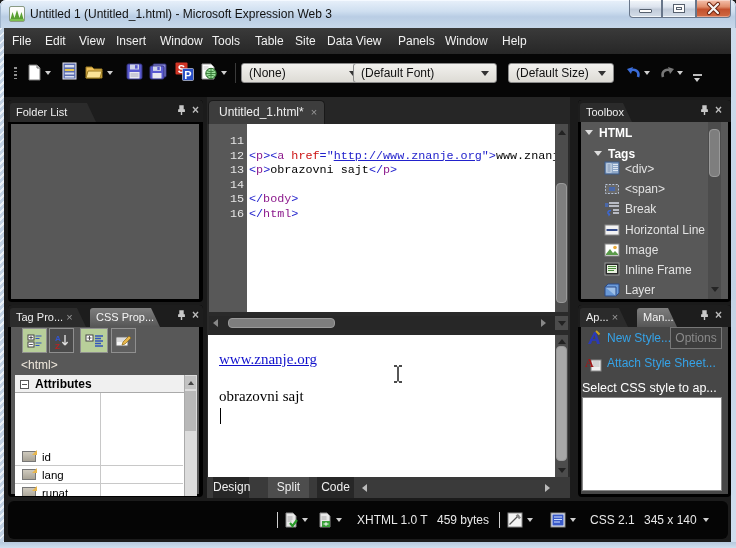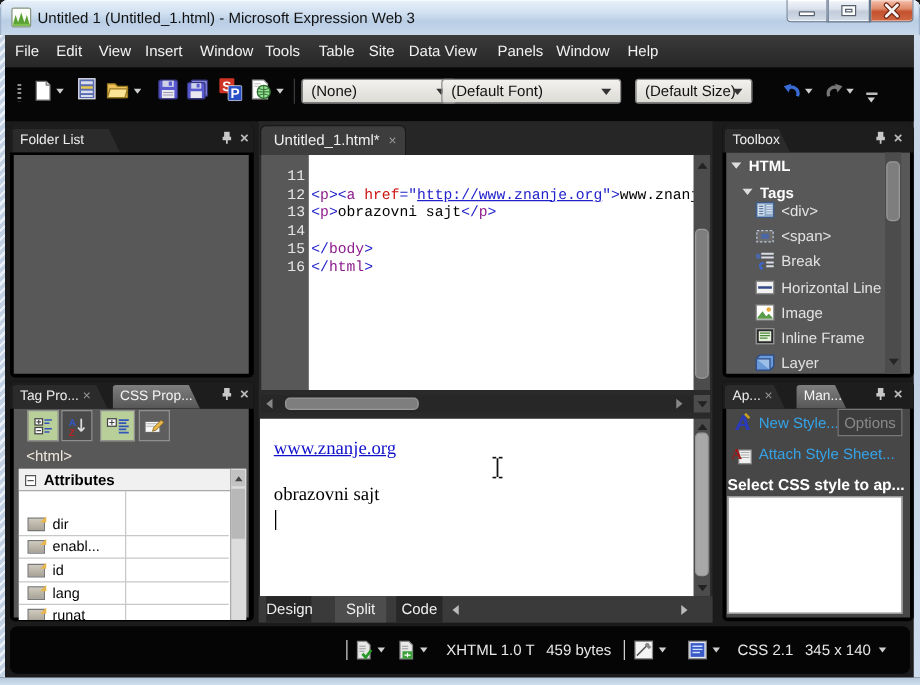--- a/index.html
+++ b/index.html
@@ -168,21 +168,21 @@
 <div class="abs dd" style="left:644px;top:71px"></div>
 <svg class="abs" style="left:659px;top:64px" width="17" height="16" viewBox="0 0 17 16">
     <path d="M4 13c-2-6 4-9 8-6" stroke="#777" stroke-width="2.6" fill="none"></path>
     <path d="M9 3l6 2-4 5z" fill="#777"></path>
   </svg>
 <div class="abs dd" style="left:677px;top:71px"></div>
 <div class="abs" style="left:693px;top:74px;width:9px;height:1.5px;background:#bbb"></div>
 <div class="abs dd" style="left:694px;top:78px"></div>
 <div class="abs combo" style="left:241px;width:124px">(None)<span class="cdd"></span></div>
 <div class="abs combo" style="left:353px;width:144px">(Default Font)<span class="cdd"></span></div>
-<div class="abs combo" style="left:508px;width:94px">(Default Size)<span class="cdd"></span></div>
+<div class="abs combo" style="left:508px;width:106px">(Default Size)<span class="cdd"></span></div>
 
 <div class="abs panel" style="left:8px;top:100px;width:195px;height:202px">
   <div class="ptabbar"></div>
   <div class="ptab" style="left:2px;width:86px">Folder List</div>
   <svg class="pin" style="left:168px" viewBox="0 0 11 11">
       <path d="M4 1h3v4h1.2v1.4H2.8V5H4zM5.5 6.4v3.6" stroke="#c8c8c8" stroke-width="1.4" fill="#c8c8c8"></path>
     </svg>
   <div class="px" style="left:184px">×</div>
   <div class="pcontent" style="left:3px;top:24px;width:188px;height:175px"></div>
 </div>
@@ -229,28 +229,20 @@
   </div>
 <div class="abs" style="left:21px;top:358px;font-size:12px;color:#efe8dc">&lt;html&gt;</div>
 
 <div class="abs" id="tp-grid" style="left:15px;top:375px;width:182px;height:121px;background:#fff;overflow:hidden">
   <div style="position:absolute;left:0;top:0;width:182px;height:18px;background:#f0f0f0;border-bottom:1px solid #aaa"></div>
   <svg style="position:absolute;left:5px;top:5px" width="9" height="9" viewBox="0 0 9 9">
       <rect x="0.5" y="0.5" width="8" height="8" fill="#fff" stroke="#555"></rect>
       <path d="M2 4.5h5" stroke="#555"></path>
     </svg>
   <div style="position:absolute;left:20px;top:2px;font-size:12px;font-weight:bold;color:#000">Attributes</div>
-  <div class="tprow" style="top:36px">
-      <span class="ticon"></span>
-      <span class="tname">dir</span>
-    </div>
-  <div class="tprow" style="top:54px">
-      <span class="ticon"></span>
-      <span class="tname">enabl...</span>
-    </div>
   <div class="tprow" style="top:73px">
       <span class="ticon"></span>
       <span class="tname">id</span>
     </div>
   <div class="tprow" style="top:91px">
       <span class="ticon"></span>
       <span class="tname">lang</span>
     </div>
   <div class="tprow" style="top:109px">
       <span class="ticon"></span>
@@ -389,21 +381,21 @@
     <path d="M10 1l3.5 3.5" stroke="#c8a020" stroke-width="2"></path>
   </svg>
 <div class="abs aslink" style="left:607px;top:331px">New Style...</div>
 <div class="abs" style="left:670px;top:327px;width:52px;height:22px;background:#3d3d3d;border:1px solid #777;color:#8a8a8a;font-size:12px;text-align:center;line-height:20px">Options</div>
 <svg class="abs" style="left:584px;top:355px" width="18" height="17" viewBox="0 0 18 17">
     <rect x="7" y="5" width="10" height="11" fill="#f0f0f0" stroke="#888"></rect>
     <path d="M8.5 7h7M8.5 9h7M8.5 11h7" stroke="#aaa" stroke-width="0.8"></path>
     <text x="1" y="12" font-size="12" font-weight="bold" fill="#a01818" font-family="Liberation Serif">A</text>
   </svg>
 <div class="abs aslink" style="left:607px;top:356px">Attach Style Sheet...</div>
-<div class="abs" style="left:582px;top:381px;font-size:12.5px;font-weight:bold;color:#fff">Select CSS style to ap...</div>
+<div class="abs" style="left:582px;top:381px;font-size:12.5px;font-weight:normal;color:#fff">Select CSS style to ap...</div>
 <div class="abs" style="left:582px;top:397px;width:140px;height:94px;background:#fff;border:1px solid #888"></div>
 
 <div class="abs" id="status"></div>
 <div class="abs ssep" style="left:277px"></div>
 <svg class="abs" style="left:284px;top:512px" width="15" height="16" viewBox="0 0 15 16">
     <path d="M2 1h7l3 3v11H2z" fill="#e8e8e8" stroke="#888"></path>
     <path d="M3.5 5h5M3.5 7h5M3.5 9h4" stroke="#999" stroke-width="0.8"></path>
     <path d="M6 11l2.5 3L13 8" stroke="#2a9a2a" stroke-width="2.2" fill="none"></path>
   </svg>
 <div class="abs dd" style="left:302px;top:518px"></div>

